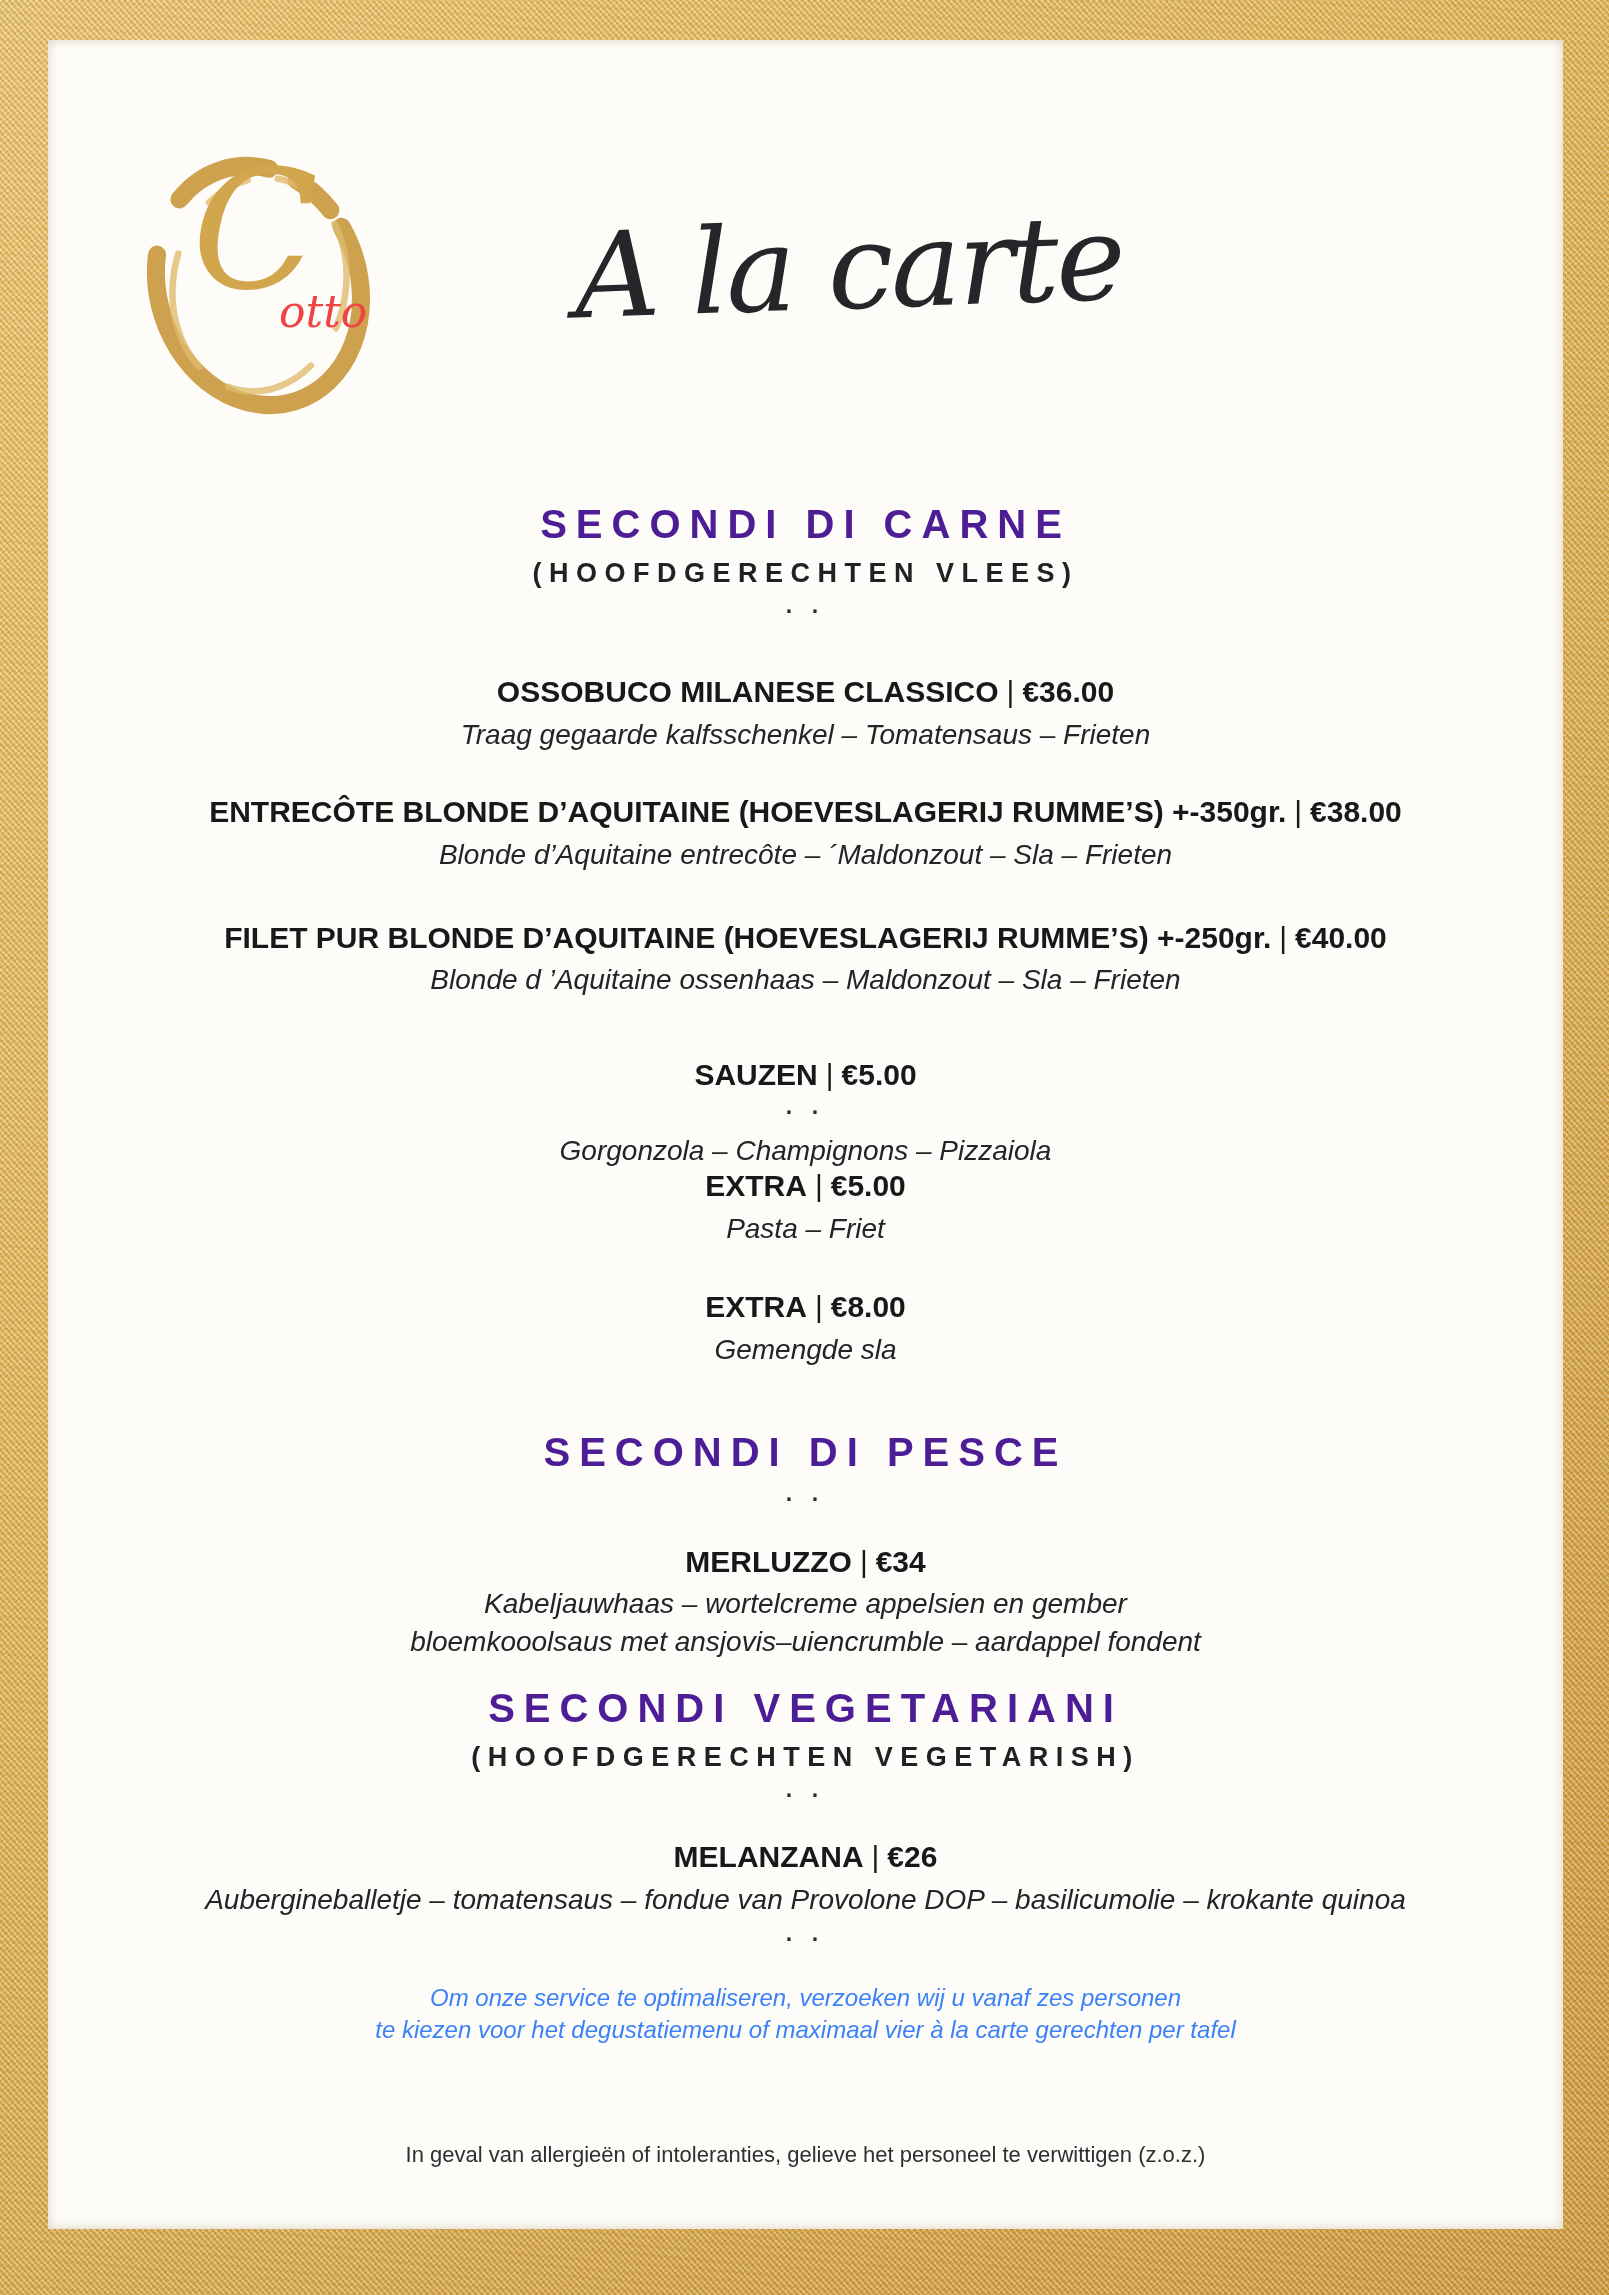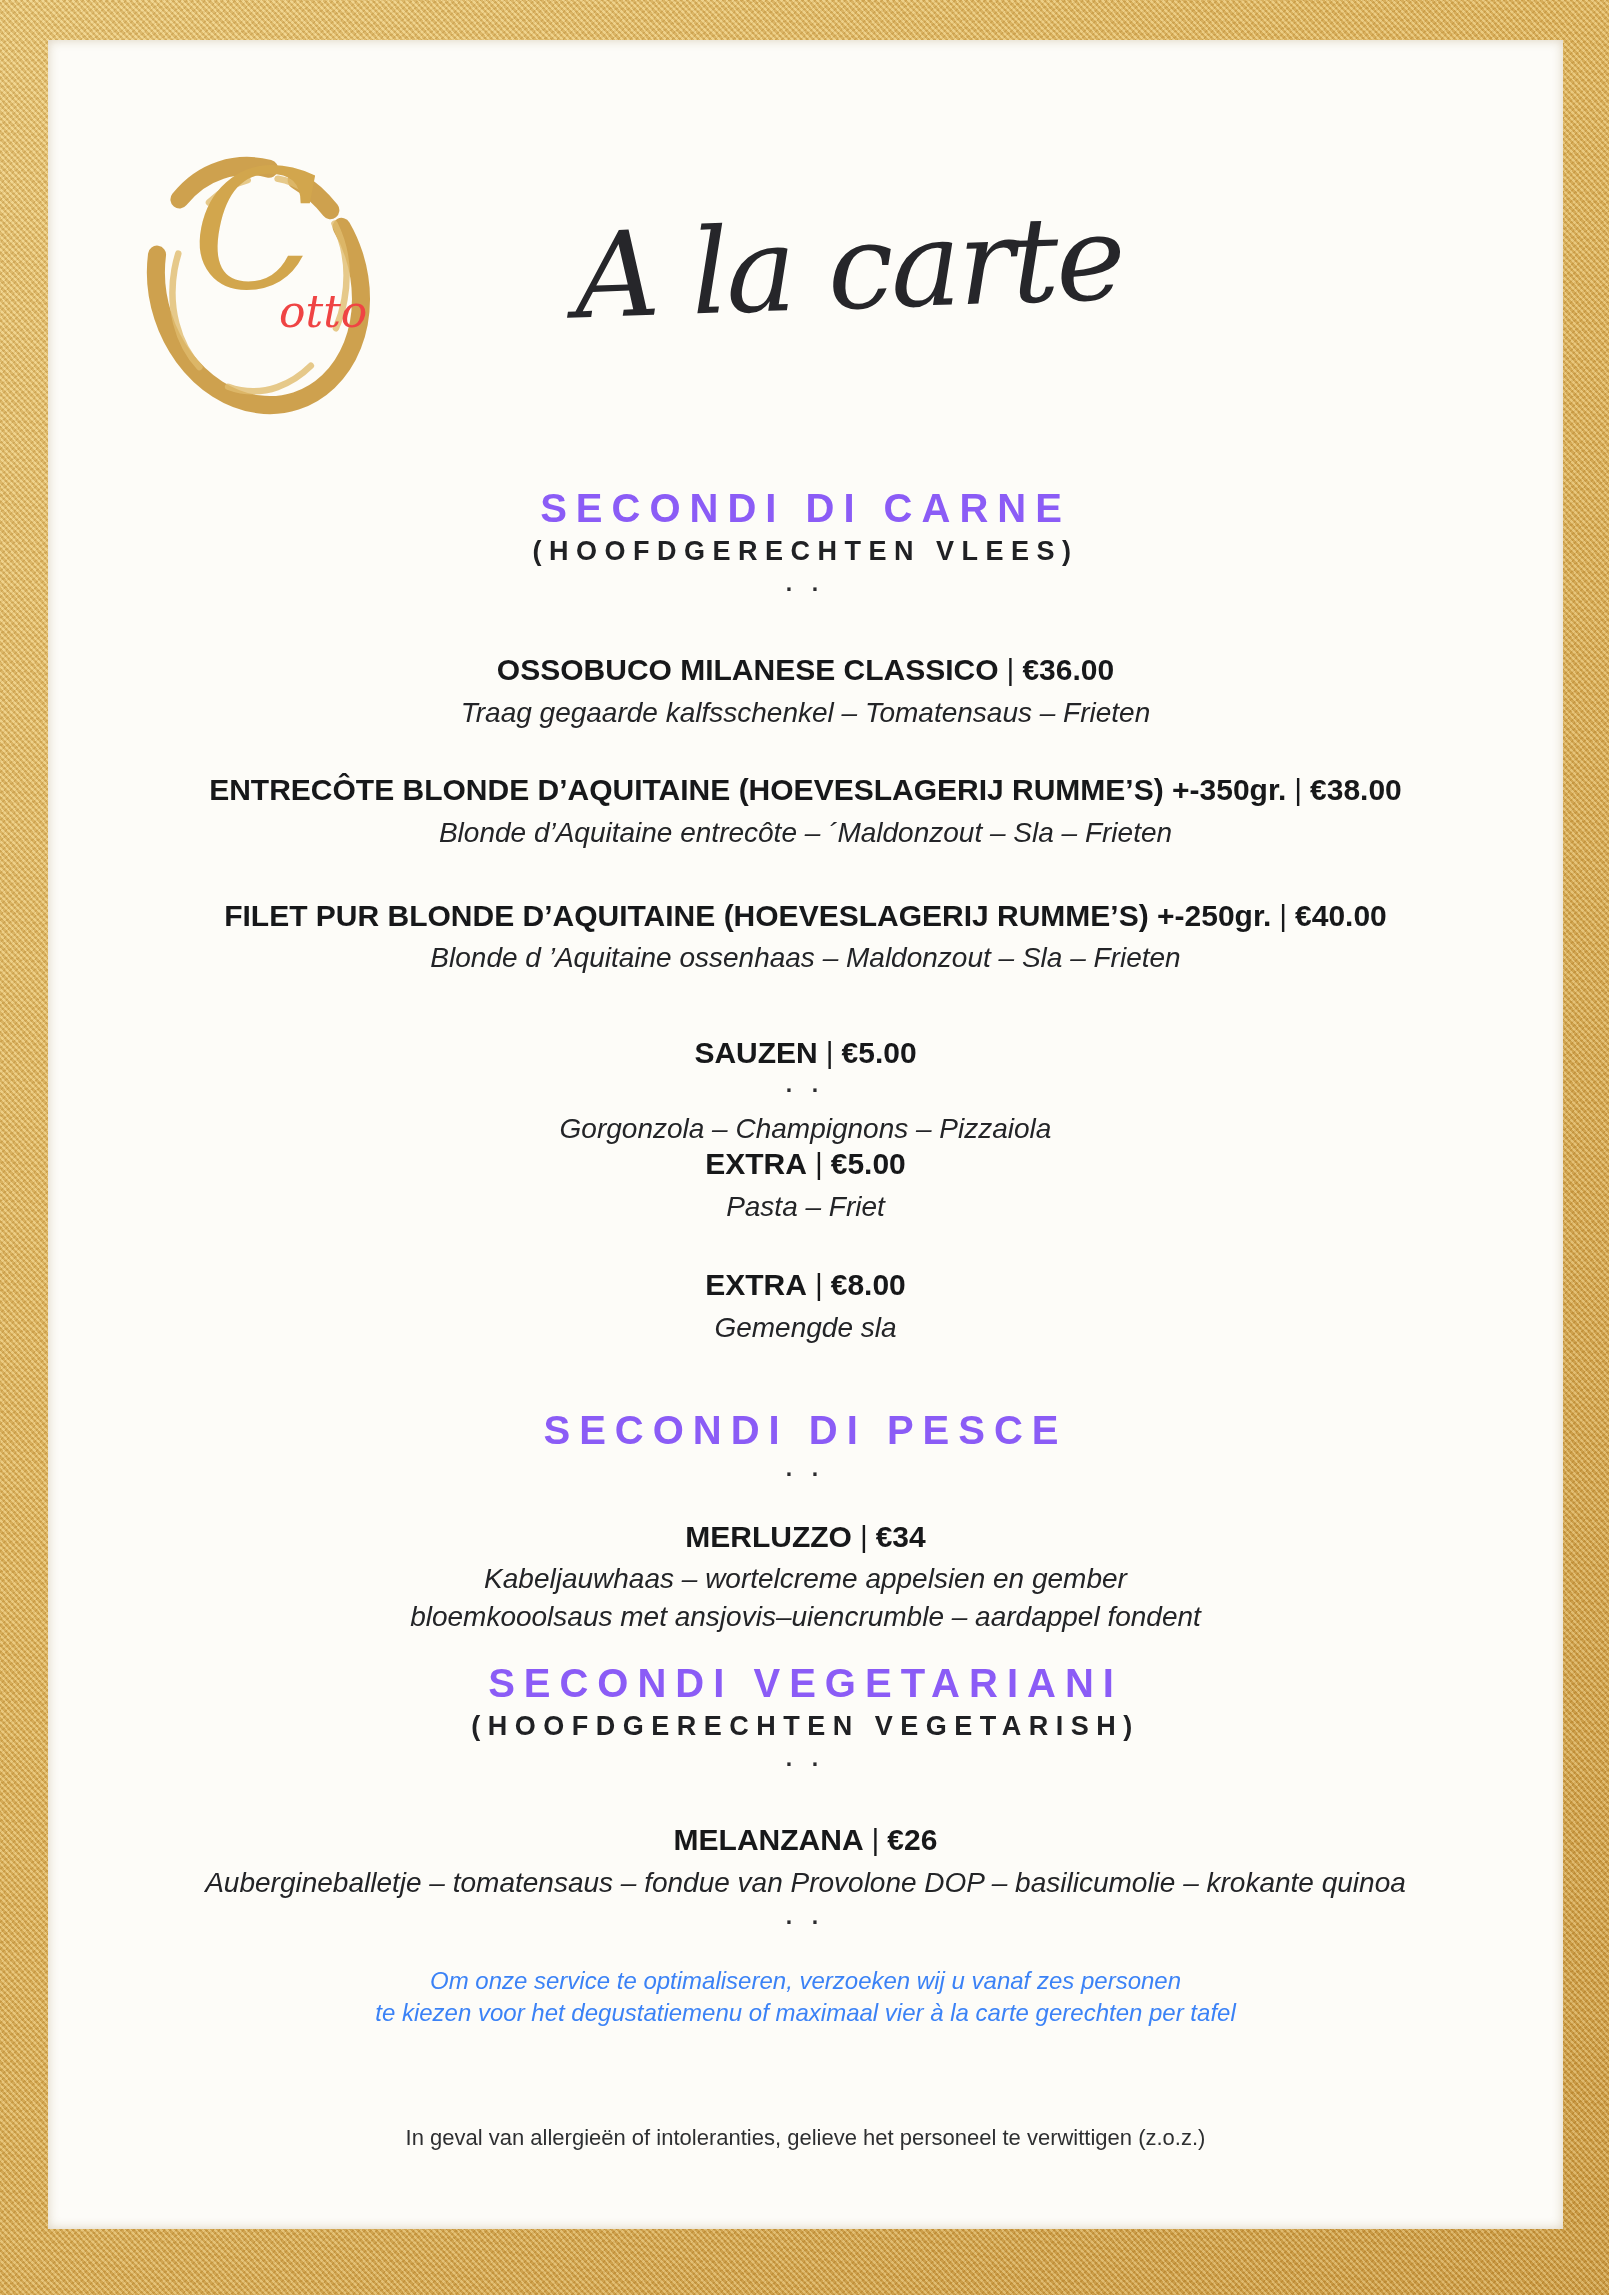--- a/index.html
+++ b/index.html
@@ -38,22 +38,22 @@
     position:absolute; top:168px; left:0; width:100%;
     text-align:center; transform:translateX(43px) rotate(-2deg);
     font-family:"DejaVu Serif", serif; font-style:italic; font-weight:normal;
     font-size:118px; line-height:1; letter-spacing:-3px; color:#26262a;
     margin:0;
   }
 
   
   .menu{ position:absolute; top:448px; left:0; right:0; text-align:center; }
   .section-heading{
-    margin:0; font-size:40px; font-weight:700; line-height:1;
-    letter-spacing:9px; color:#8b5cf6;
+    margin:16px; font-size:40px; font-weight:700; line-height:1;
+    letter-spacing:9px; color:#4c1d95;
   }
   .section-subheading{
     margin:10px 0 0 0; font-size:27px; font-weight:700; line-height:1;
     letter-spacing:7.5px; color:#202124;
   }
   .dots{
     margin-top:13px; font-size:23px; line-height:1; font-weight:700;
     letter-spacing:6px; color:#2b2b2e;
   }
   .item-title{ font-size:30px; font-weight:700; line-height:1.05; color:#17181a; }
@@ -134,21 +134,21 @@
           <div>bloemkooolsaus met ansjovis–uiencrumble – aardappel fondent</div>
         </div>
       </div>
     </section>
 
     <section style="margin-top:27.6px">
       <h2 class="section-heading">SECONDI VEGETARIANI</h2>
       <div class="section-subheading">(HOOFDGERECHTEN VEGETARISH)</div>
       <div class="dots">· ·</div>
 
-      <div class="item" style="margin-top:48px">
+      <div class="item" style="margin-top:34px">
         <div class="item-title"><span>MELANZANA</span><span class="pipe">|</span><span>€26</span></div>
         <div class="item-desc">Aubergineballetje – tomatensaus – fondue van Provolone DOP – basilicumolie – krokante quinoa</div>
         <div class="dots" style="margin-top:9px">· ·</div>
       </div>
     </section>
 
     <div class="note-service">
       <div>Om onze service te optimaliseren, verzoeken wij u vanaf zes personen</div>
       <div>te kiezen voor het degustatiemenu of maximaal vier à la carte gerechten per tafel</div>
     </div>

